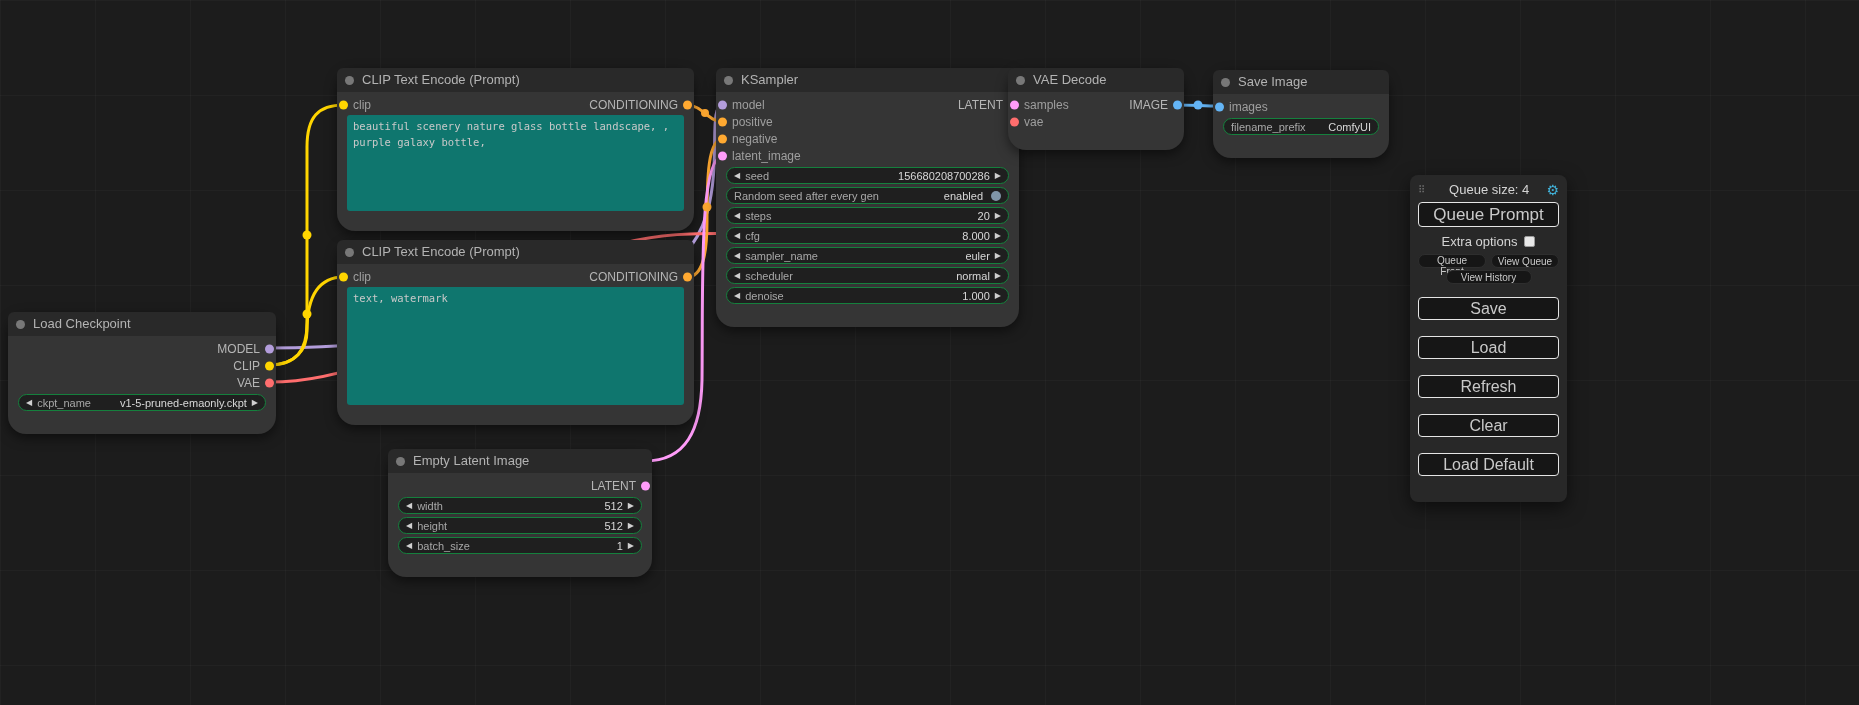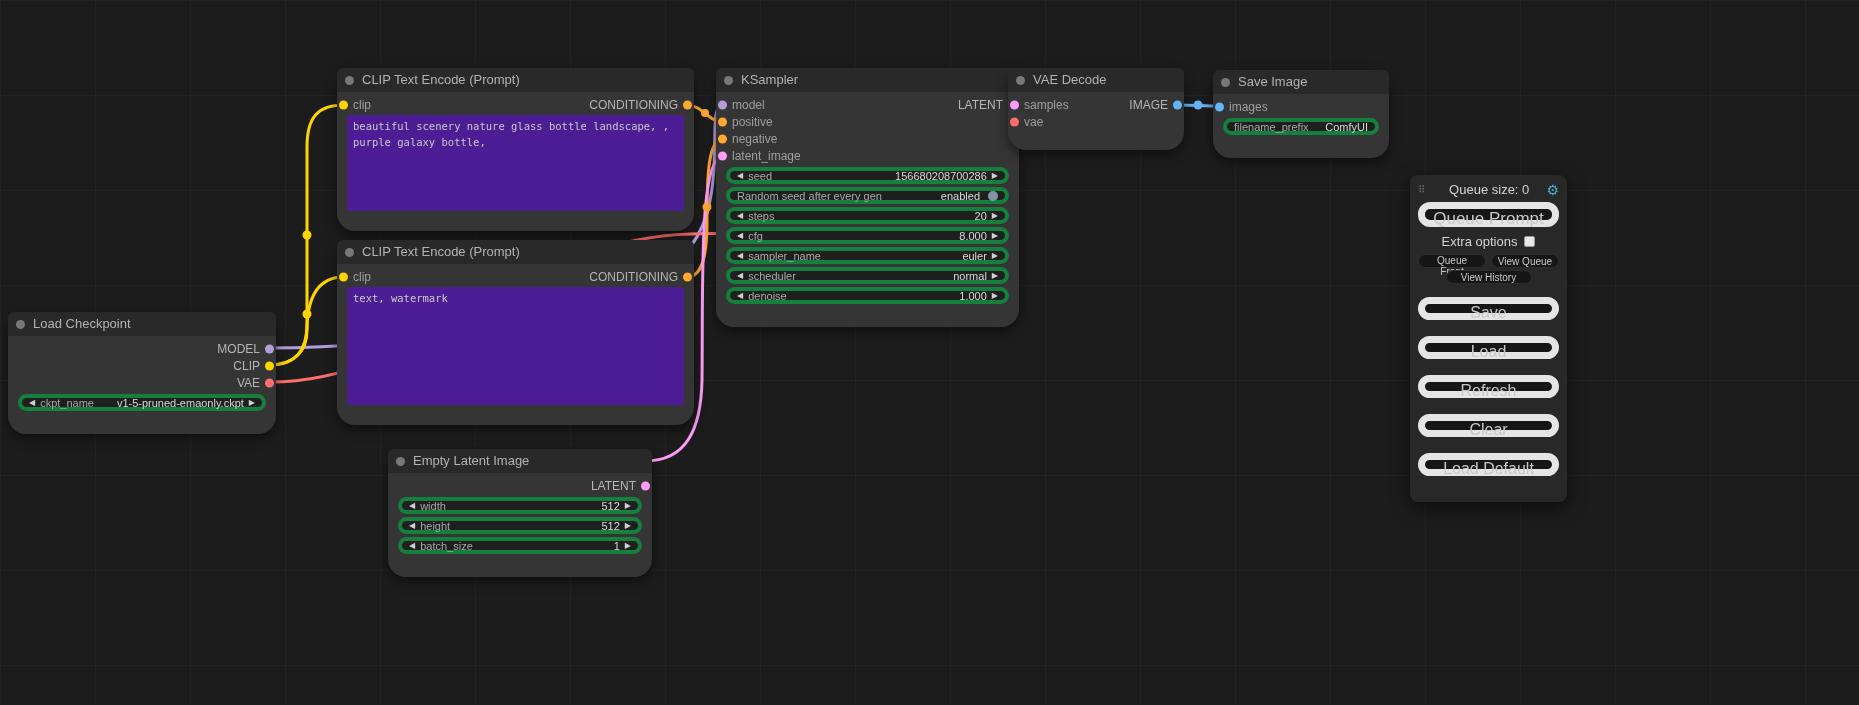--- a/index.html
+++ b/index.html
@@ -21,33 +21,33 @@
   .sdot{position:absolute;top:50%;transform:translateY(-50%);width:9px;height:9px;border-radius:50%}
   .sdot.in{left:2px}
   .sdot.out{right:2px}
   .sdot.model{background:var(--c-model,#B39DDB)}
   .sdot.clip{background:var(--c-clip,#FFD500)}
   .sdot.vae{background:var(--c-vae,#FF6E6E)}
   .sdot.conditioning{background:var(--c-conditioning,#FFA931)}
   .sdot.latent{background:var(--c-latent,#FF9CF9)}
   .sdot.image{background:var(--c-image,#64B5F6)}
 
-  .widget{height:17px;margin:3px 10px;background:#1f1f1f;border:4px solid #15803d;border-radius:9px;display:flex;align-items:center;padding:0 7px;font-size:11px;gap:5px;white-space:nowrap}
+  .widget{height:17px;margin:3px 10px;background:#1f1f1f;border:1px solid #15803d;border-radius:9px;display:flex;align-items:center;padding:0 7px;font-size:11px;gap:5px;white-space:nowrap}
   .widget .arr{color:#d0d0d0;font-size:8px;line-height:1}
   .widget .lab{color:#a8a8a8}
   .widget .val{margin-left:auto;color:#d8d8d8}
   .widget .knob{flex:0 0 auto;width:10px;height:10px;border-radius:50%;background:#8096a8;margin-left:3px}
-  .ta{margin:2px 10px 0;background:#4c1d95;border-radius:3px;color:#c9c9c9;font-family:"DejaVu Sans Mono",monospace;font-size:10.5px;line-height:1.55;padding:3px 6px;overflow:hidden}
+  .ta{margin:2px 10px 0;background:#0f766e;border-radius:3px;color:#c9c9c9;font-family:"DejaVu Sans Mono",monospace;font-size:10.5px;line-height:1.55;padding:3px 6px;overflow:hidden}
 
   #menu{position:absolute;left:1410px;top:175px;width:157px;z-index:3;background:#282828;border-radius:8px;padding:5px 8px 10px;box-shadow:0 6px 18px rgba(0,0,0,.55)}
   .mhead{display:flex;align-items:center;height:19px;margin-bottom:3px}
   .drag{color:#707070;font-size:10px;width:14px}
   .qsize{flex:1;text-align:center;color:#d4d4d4;font-size:13px}
   .gear{color:var(--c-gear,#41B1D8);font-size:14px;cursor:pointer;line-height:1}
-  .btn{display:block;width:100%;background:#161616;border:7px solid #e5e5e5;border-radius:12px;color:#c9c9c9;cursor:pointer;font-family:"Liberation Sans",sans-serif}
+  .btn{display:block;width:100%;background:#161616;border:1px solid #e5e5e5;border-radius:4px;color:#c9c9c9;cursor:pointer;font-family:"Liberation Sans",sans-serif}
   .btn.big{height:23px;font-size:16px;margin:6px 0 16px}
   .btn.qp{height:25px;font-size:17px;margin:2px 0 0}
   .extra{display:flex;justify-content:center;align-items:center;gap:7px;color:#d4d4d4;font-size:13px;margin:7px 0 5px}
   .cb{width:11px;height:11px;background:#e8e8e8;border:1px solid #9a9a9a;border-radius:2px;display:inline-block;cursor:pointer}
   .smallrow{display:flex;gap:5px;margin:2px 0}
   .smallrow.center{justify-content:center}
   .btn.sm{width:auto;flex:1;height:14px;font-size:10px;line-height:11px;border-radius:7px;padding:0 5px;border:1px solid #2e2e2e}
   .smallrow.center .btn.sm{flex:0 0 auto;width:86px}
   .gap{height:5px}
 </style>
@@ -268,21 +268,21 @@
     <div class="widget">
       <span class="lab">filename_prefix</span>
       <span class="val">ComfyUI</span>
     </div>
   </div>
 </div>
 
 <div id="menu">
   <div class="mhead">
     <span class="drag">⠿</span>
-    <span class="qsize">Queue size: 0</span>
+    <span class="qsize">Queue size: 4</span>
     <span class="gear">⚙</span>
   </div>
   <button class="btn qp">Queue Prompt</button>
   <div class="extra">
     <span>Extra options</span>
     <span class="cb"></span>
   </div>
   <div class="smallrow">
     <button class="btn sm">Queue Front</button>
     <button class="btn sm">View Queue</button>

